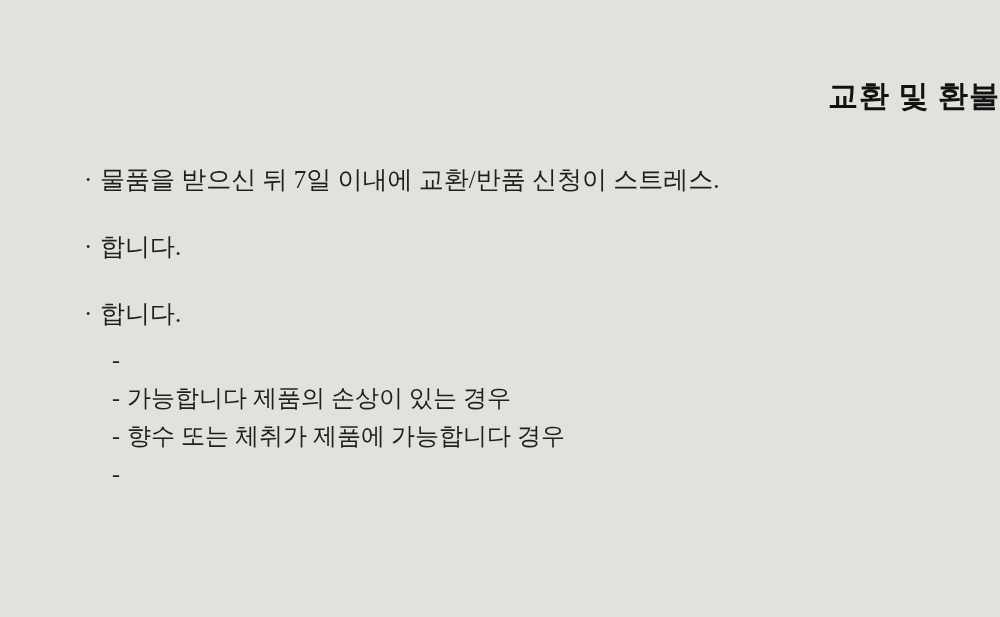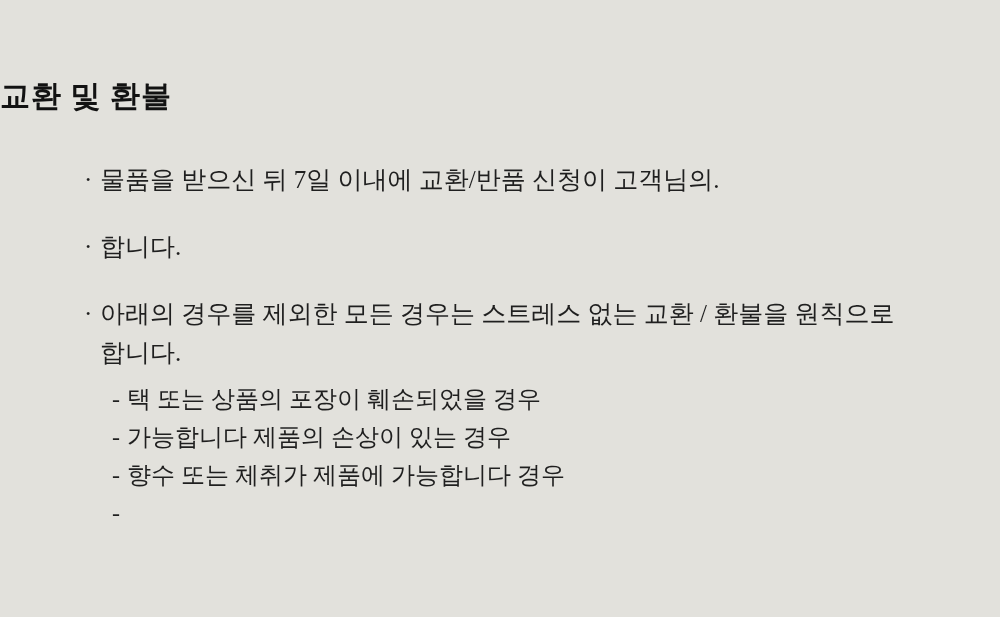--- a/index.html
+++ b/index.html
@@ -20,21 +20,21 @@
     width: 1000px;
     height: 617px;
     position: relative;
   }
 
   .doc-title {
     position: absolute;
     top: 76px;
     left: 0;
     width: 100%;
-    text-align: left;
+    text-align: right;
     font-size: 30px;
     font-weight: bold;
     color: #121212;
     letter-spacing: 1px;
   }
 
   .content {
     position: absolute;
     top: 160px;
     left: 84px;
@@ -82,41 +82,39 @@
 
 <div class="doc">
 
   <h1 class="doc-title">교환 및 환불</h1>
 
   <div class="content">
 
     <div class="bullet">
       <span class="bullet-marker">·</span>
       <div class="bullet-body">
-        <div>물품을 받으신 뒤 7일 이내에 교환/반품 신청이 고객님의.</div>
+        <div>물품을 받으신 뒤 7일 이내에 교환/반품 신청이 스트레스.</div>
       </div>
     </div>
 
     <div class="bullet">
       <span class="bullet-marker">·</span>
       <div class="bullet-body">
         <div>합니다.</div>
       </div>
     </div>
 
     <div class="bullet">
       <span class="bullet-marker">·</span>
       <div class="bullet-body">
-        <div>아래의 경우를 제외한 모든 경우는 스트레스 없는 교환 / 환불을 원칙으로</div>
         <div>합니다.</div>
 
         <div class="sub-list">
           <div class="sub-item">
             <span class="dash-marker">-</span>
-            <span>택 또는 상품의 포장이 훼손되었을 경우</span>
           </div>
           <div class="sub-item">
             <span class="dash-marker">-</span>
             <span>가능합니다 제품의 손상이 있는 경우</span>
           </div>
           <div class="sub-item">
             <span class="dash-marker">-</span>
             <span>향수 또는 체취가 제품에 가능합니다 경우</span>
           </div>
           <div class="sub-item">

